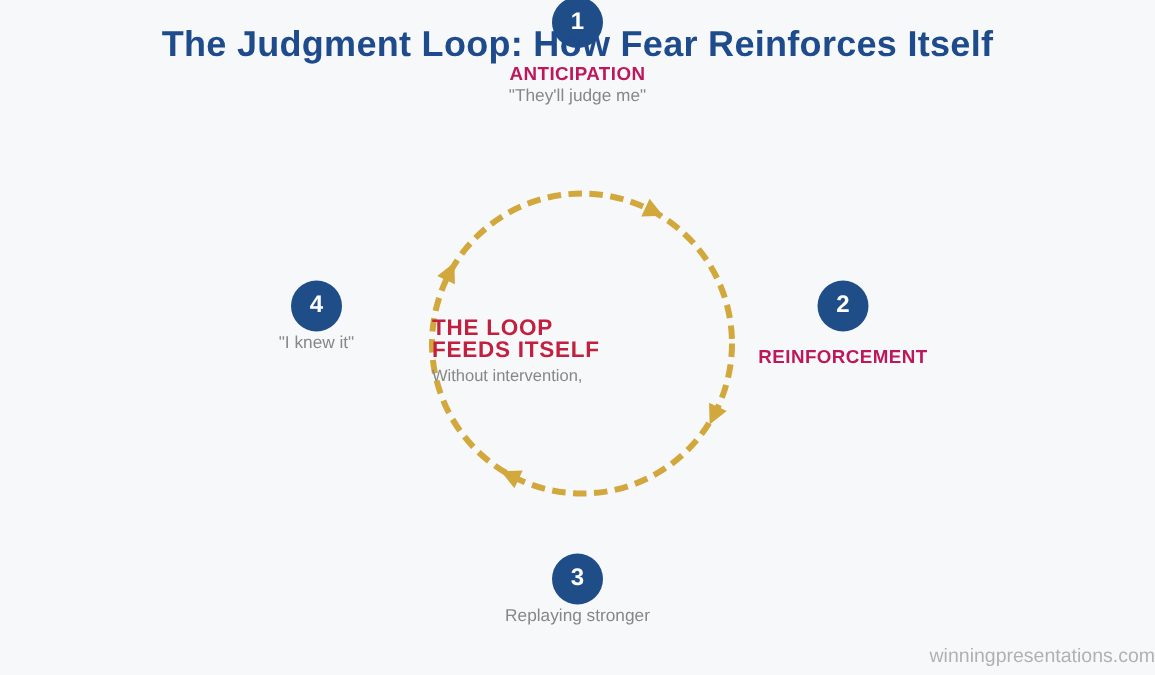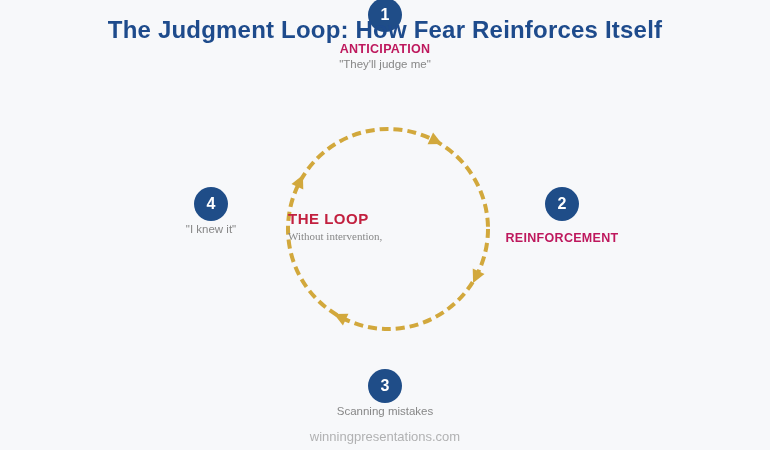--- a/index.html
+++ b/index.html
@@ -63,21 +63,20 @@
     line-height: 15px;
     font-weight: bold;
     color: #c2203f;
     letter-spacing: 0.5px;
   }
   .center-sub {
     margin-top: 5px;
     font-size: 11px;
     line-height: 11.5px;
     color: #878787;
-    font-family: Liberation Serif, serif;
   }
   .step {
     position: absolute;
     width: 200px;
     text-align: center;
     z-index: 1;
   }
   .step--top    { left: 285px; top: -2px; }
   .step--right  { left: 462px; top: 187px; }
   .step--bottom { left: 285px; top: 369px; }
@@ -107,21 +106,21 @@
     margin-top: 2px;
     font-size: 11.5px;
     line-height: 13px;
     color: #878787;
   }
   .watermark {
     position: absolute;
     left: 0;
     top: 429px;
     width: 770px;
-    text-align: center;
+    text-align: right;
     font-size: 13px;
     color: rgba(130, 130, 130, 0.6);
     z-index: 4;
   }
 </style>
 </head>
 <body>
 
 <div class="slide">
 
@@ -131,20 +130,21 @@
     <circle class="loop-ring" cx="388" cy="229" r="100"></circle>
     <polygon class="loop-arrow" points="0,-6.5 13,0 0,6.5" transform="translate(430.3 138.4) rotate(25)"></polygon>
     <polygon class="loop-arrow" points="0,-6.5 13,0 0,6.5" transform="translate(478.6 271.3) rotate(115)"></polygon>
     <polygon class="loop-arrow" points="0,-6.5 13,0 0,6.5" transform="translate(345.7 319.6) rotate(205)"></polygon>
     <polygon class="loop-arrow" points="0,-6.5 13,0 0,6.5" transform="translate(297.4 186.7) rotate(295)"></polygon>
   </svg>
 
   <div class="center-block">
     <div class="center-title">
       <div>THE LOOP</div>
+      <div>FEEDS ITSELF</div>
     </div>
     <div class="center-sub">
       <div>Without intervention,</div>
     </div>
   </div>
 
   <div class="step step--top">
     <div class="badge">
       <span>1</span>
     </div>
@@ -156,21 +156,21 @@
     <div class="badge">
       <span>2</span>
     </div>
     <div class="step-label">REINFORCEMENT</div>
   </div>
 
   <div class="step step--bottom">
     <div class="badge">
       <span>3</span>
     </div>
-    <div class="step-desc">Scanning mistakes</div>
+    <div class="step-desc">Replaying stronger</div>
   </div>
 
   <div class="step step--left">
     <div class="badge">
       <span>4</span>
     </div>
     <div class="step-desc">"I knew it"</div>
   </div>
 
   <div class="watermark">winningpresentations.com</div>

